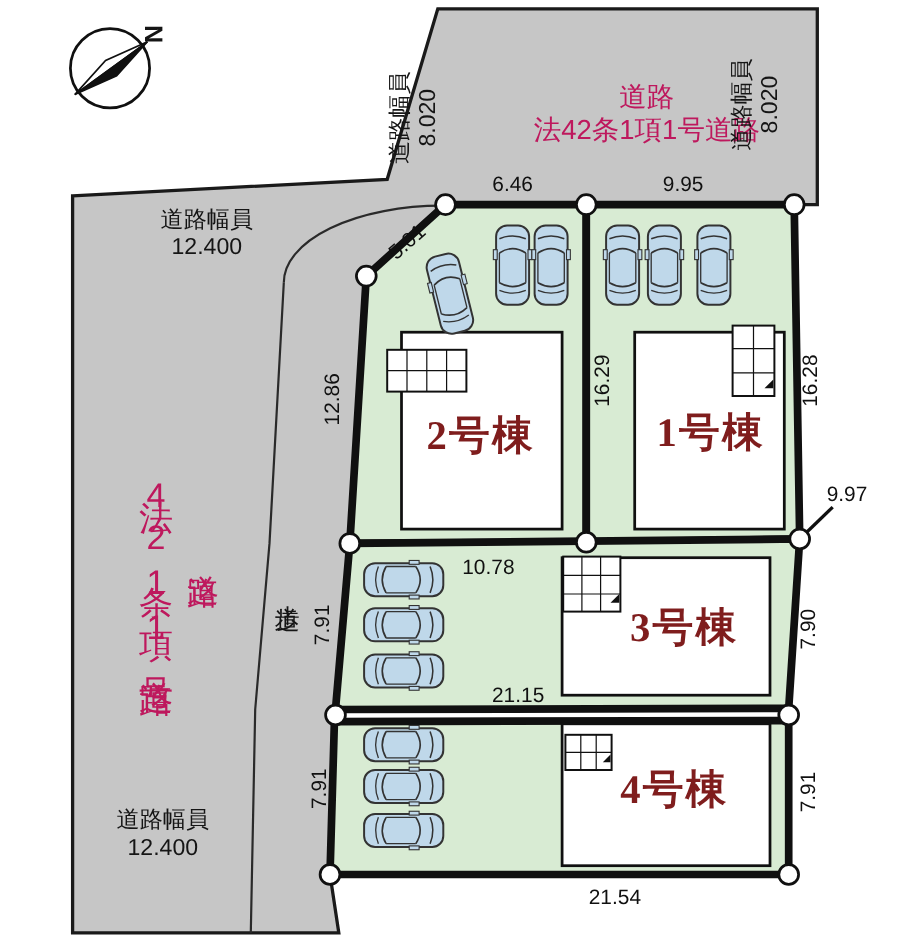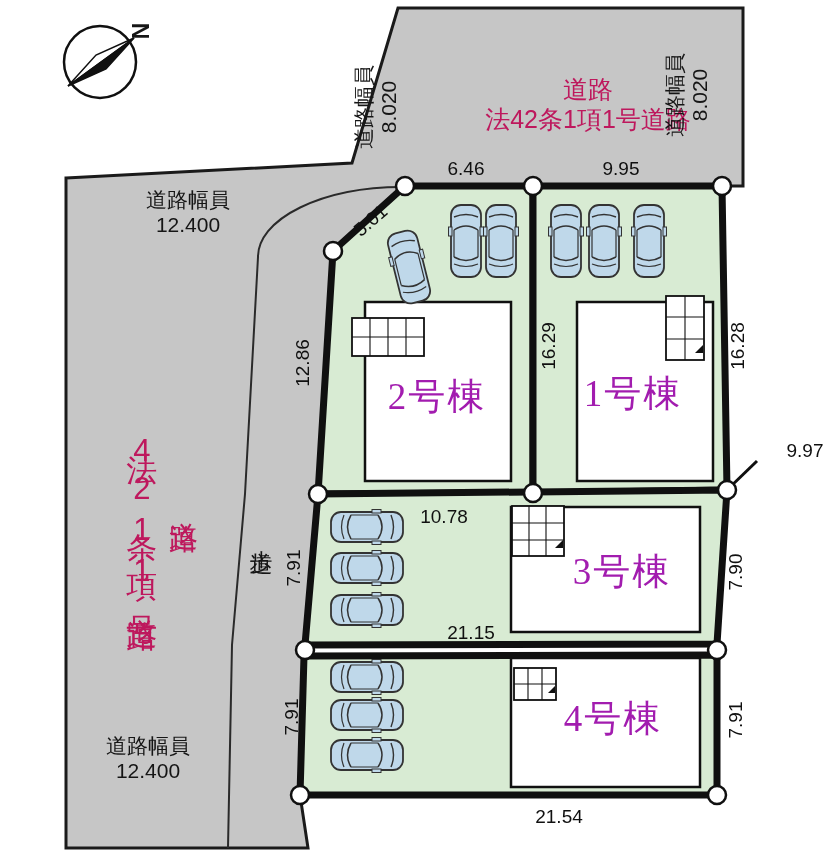--- a/index.html
+++ b/index.html
@@ -8,22 +8,22 @@
   .canvas svg{position:absolute;left:0;top:0;}
   .lbl{position:absolute;transform:translate(-50%,-50%);color:#151515;text-align:center;
        line-height:1.18;white-space:nowrap;}
   .lbl span{display:block;}
   .rot-ccw{transform:translate(-50%,-50%) rotate(-90deg);}
   .rot-cw{transform:translate(-50%,-50%) rotate(90deg);}
   .diag{transform:translate(-50%,-50%) rotate(-41deg);}
   .vert{writing-mode:vertical-rl;text-orientation:upright;}
   .dim{font-size:19px;color:#101010;}
   .roadname{font-weight:400;color:#be185d;}
-  .bldg{font-family:"Liberation Serif","DejaVu Serif",serif;font-weight:400;
-        font-size:37px;color:#a21caf;letter-spacing:2px;}
+  .bldg{font-family:"Liberation Serif","DejaVu Serif",serif;font-weight:700;
+        font-size:37px;color:#7f1d1d;letter-spacing:2px;}
 </style>
 </head>
 <body>
 
 <div class="canvas">
 
   <svg width="840" height="853" viewBox="0 0 840 853">
     <defs>
       <g id="car-shape">
         <rect x="-15" y="-36" width="30" height="72" rx="10" fill="#bfd8ea" stroke="#333" stroke-width="1.8"></rect>
@@ -133,31 +133,31 @@
     <span>道路幅員</span>
     <span>12.400</span>
   </div>
 
   <div class="lbl vert roadname" style="left:141px;top:515px;font-size:31px;letter-spacing:3px;">法42条1項1号道路</div>
   <div class="lbl vert roadname" style="left:184px;top:502px;font-size:29px;letter-spacing:2px;">道路</div>
 
   <div class="lbl vert" style="left:261px;top:534px;font-size:23px;letter-spacing:2px;">歩道</div>
 
   <div class="lbl bldg" style="left:437px;top:397px;">2号棟</div>
-  <div class="lbl bldg" style="left:633px;top:394px;">1号棟</div>
+  <div class="lbl bldg" style="left:646px;top:394px;">1号棟</div>
   <div class="lbl bldg" style="left:622px;top:572px;">3号棟</div>
   <div class="lbl bldg" style="left:613px;top:719px;">4号棟</div>
 
   <div class="lbl dim" style="left:466px;top:169px;">6.46</div>
   <div class="lbl dim" style="left:621px;top:169px;text-align:center;">9.95</div>
   <div class="lbl dim diag" style="left:371px;top:221px;">5.01</div>
   <div class="lbl dim rot-ccw" style="left:303px;top:363px;">12.86</div>
   <div class="lbl dim rot-ccw" style="left:549px;top:346px;">16.29</div>
   <div class="lbl dim rot-ccw" style="left:738px;top:346px;">16.28</div>
-  <div class="lbl dim" style="left:770px;top:451px;margin-left:35px;">9.97</div>
+  <div class="lbl dim" style="left:770px;top:451px;">9.97</div>
   <div class="lbl dim" style="left:444px;top:517px;">10.78</div>
   <div class="lbl dim rot-ccw" style="left:294px;top:568px;">7.91</div>
   <div class="lbl dim rot-ccw" style="left:736px;top:572px;">7.90</div>
   <div class="lbl dim" style="left:471px;top:633px;">21.15</div>
   <div class="lbl dim rot-ccw" style="left:292px;top:717px;">7.91</div>
   <div class="lbl dim rot-ccw" style="left:736px;top:720px;">7.91</div>
   <div class="lbl dim" style="left:511px;top:817px;margin-left:48px;">21.54</div>
 
 </div>
 

